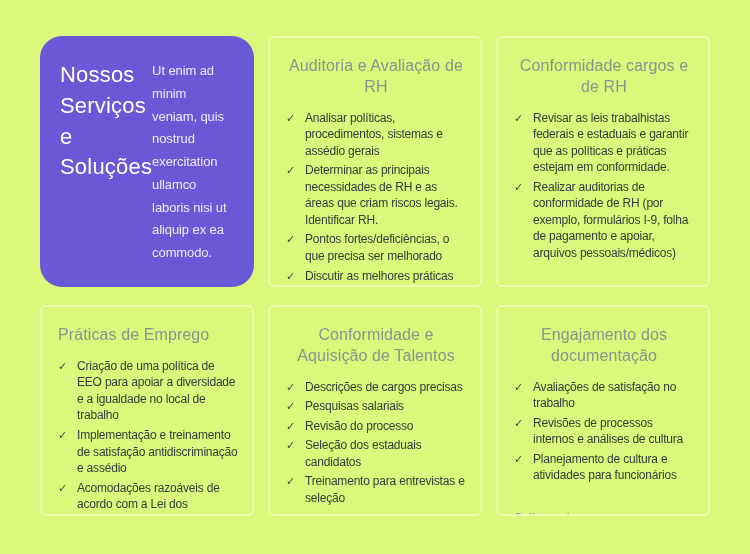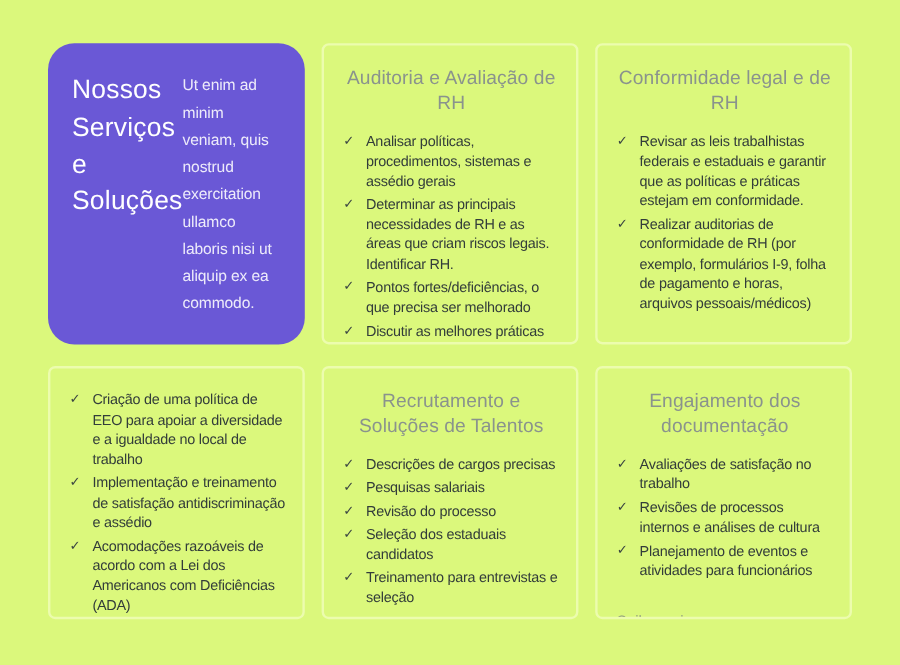--- a/index.html
+++ b/index.html
@@ -131,57 +131,58 @@
           </li>
           <li>
             <span class="check">✓</span>
             <span>Discutir as melhores práticas de RH e atualizar toda a documentação de RH</span>
           </li>
         </ul>
 
     </section>
 
     <section class="card">
-      <h3 class="card-title">Conformidade legal e de RH</h3>
+      <h3 class="card-title">Conformidade cargos e de RH</h3>
       <ul class="items">
           <li>
             <span class="check">✓</span>
             <span>Revisar as leis trabalhistas federais e estaduais e garantir que as políticas e práticas estejam em conformidade.</span>
           </li>
           <li>
             <span class="check">✓</span>
-            <span>Realizar auditorias de conformidade de RH (por exemplo, formulários I-9, folha de pagamento e horas, arquivos pessoais/médicos)</span>
+            <span>Realizar auditorias de conformidade de RH (por exemplo, formulários I-9, folha de pagamento e apoiar, arquivos pessoais/médicos)</span>
           </li>
         </ul>
       <a class="more">
 
         <span class="chev">›</span>
       </a>
     </section>
 
     <section class="card">
+      <h3 class="card-title">Práticas de Emprego</h3>
       <ul class="items">
           <li>
             <span class="check">✓</span>
             <span>Criação de uma política de EEO para apoiar a diversidade e a igualdade no local de trabalho</span>
           </li>
           <li>
             <span class="check">✓</span>
             <span>Implementação e treinamento de satisfação antidiscriminação e assédio</span>
           </li>
           <li>
             <span class="check">✓</span>
             <span>Acomodações razoáveis de acordo com a Lei dos Americanos com Deficiências (ADA)</span>
           </li>
         </ul>
 
     </section>
 
     <section class="card">
-      <h3 class="card-title">Recrutamento e Soluções de Talentos</h3>
+      <h3 class="card-title">Conformidade e Aquisição de Talentos</h3>
       <ul class="items">
           <li>
             <span class="check">✓</span>
             <span>Descrições de cargos precisas</span>
           </li>
           <li>
             <span class="check">✓</span>
             <span>Pesquisas salariais</span>
           </li>
           <li>
@@ -206,21 +207,21 @@
           <li>
             <span class="check">✓</span>
             <span>Avaliações de satisfação no trabalho</span>
           </li>
           <li>
             <span class="check">✓</span>
             <span>Revisões de processos internos e análises de cultura</span>
           </li>
           <li>
             <span class="check">✓</span>
-            <span>Planejamento de eventos e atividades para funcionários</span>
+            <span>Planejamento de cultura e atividades para funcionários</span>
           </li>
         </ul>
       <a class="more">
         <span>Saiba mais</span>
         <span class="chev">›</span>
       </a>
     </section>
 
   </div>
 </div>

